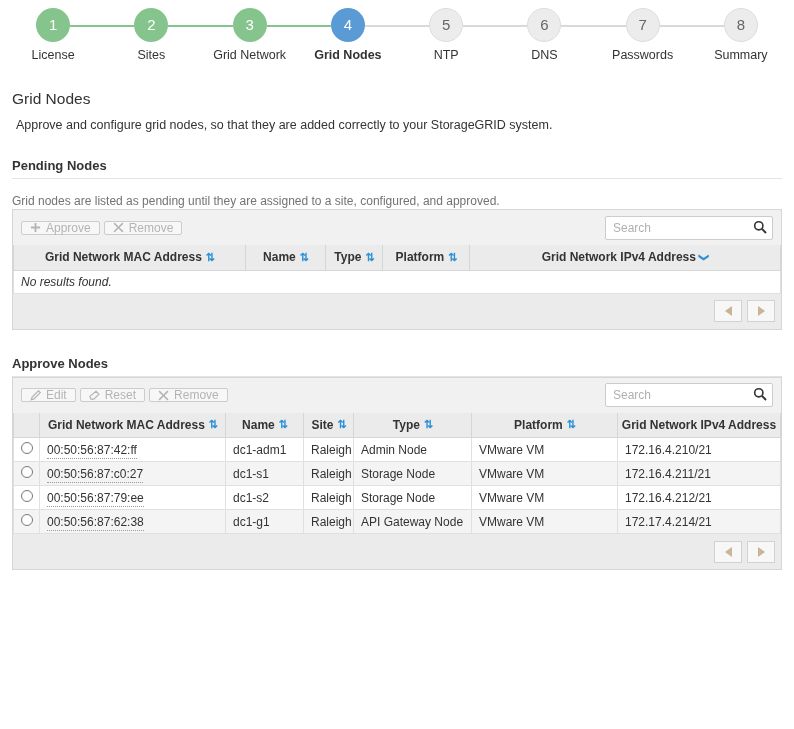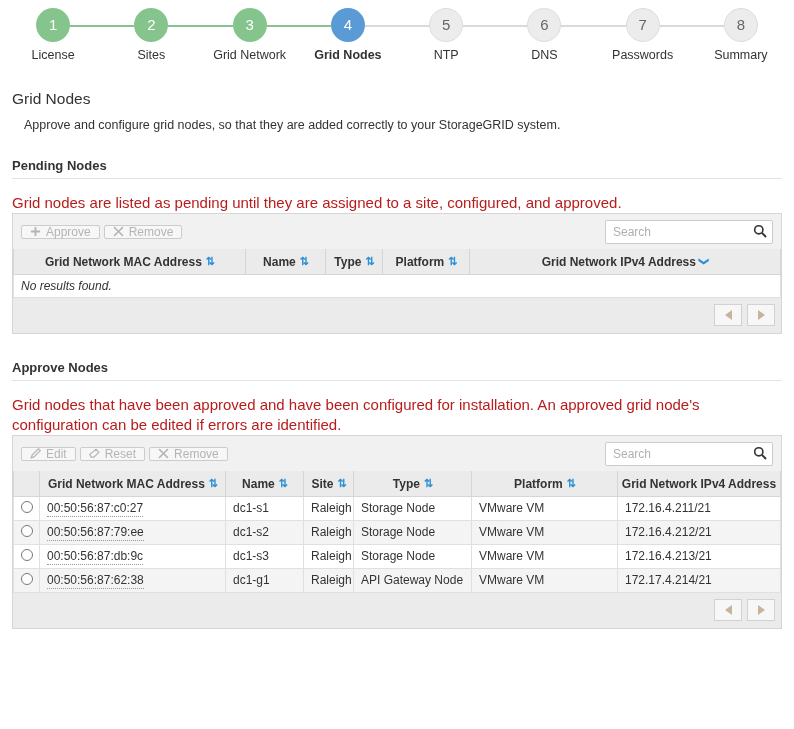--- a/index.html
+++ b/index.html
@@ -44,28 +44,28 @@
   .step.green-l .line-l { background: #85c48c; }
   .step.green-r .line-r { background: #85c48c; }
   .step:first-child .line-l { display: none; }
   .step:last-child .line-r { display: none; }
 
   
   h1.page-title {
     font-size: 15.5px; font-weight: normal; color: #333333;
     margin: 22px 0 0 0; padding: 0;
   }
-  p.page-desc { font-size: 12.5px; margin: 10px 0 0 12px; color: #333333; }
+  p.page-desc { font-size: 12.5px; margin: 10px 0 0 4px; color: #333333; }
 
   h2.section-title {
     font-size: 13px; font-weight: bold; color: #333333;
     margin: 26px 0 0 0; padding: 0 0 5px 0;
     border-bottom: 1px solid #e3e3e3;
   }
-  p.section-desc { font-size: 15px; margin: 14px 0 0 0; color: #b91c1c; line-height: 1.35; }
+  p.section-desc { font-size: 12px; margin: 14px 0 0 0; color: #737373; line-height: 1.35; }
   .toolbar {
     background: #f1f1f1; border: 1px solid #d6d6d6; border-bottom: none;
     padding: 7px 8px; display: flex; align-items: center; justify-content: space-between;
     height: 36px;
   }
   .btn-group { display: flex; gap: 4px; }
   .btn {
     display: inline-flex; align-items: center; gap: 5px;
     background: #f7f7f7; border: 1px solid #cccccc; border-radius: 2px;
     font-size: 12px; color: #b4b4b4; padding: 3px 8px; height: 14px;
@@ -268,21 +268,20 @@
       <span class="pbtn">
         <span class="tri tri-l"></span>
       </span>
       <span class="pbtn">
         <span class="tri tri-r"></span>
       </span>
     </div>
   </div>
 
   <h2 class="section-title">Approve Nodes</h2>
-  <p class="section-desc">Grid nodes that have been approved and have been configured for installation. An approved grid node's configuration can be edited if errors are identified.</p>
 
   <div>
     <div class="toolbar">
       <div class="btn-group">
         <button class="btn" disabled="">
           <span class="ic">
             <svg viewBox="0 0 12 12" width="11" height="11">
                 <path d="M9.2 0.8 11.2 2.8 4.3 9.7 1.3 10.7 2.3 7.7z" fill="none" stroke="#b4b4b4" stroke-width="1.3"></path>
               </svg>
           </span>
@@ -363,47 +362,47 @@
               <th>
                 <span class="hw">
                   <span>Grid Network IPv4 Address</span>
                 </span>
               </th>
             </tr>
           </thead>
         <tbody id="approved-body">
             <tr>
               <td class="radio-cell"><input type="radio" name="approved-node" style=""></td>
+              <td><span class="mac">00:50:56:87:42:ff</span></td>
+              <td>dc1-adm1</td>
+              <td>Raleigh</td>
+              <td>Admin Node</td>
+              <td>VMware VM</td>
+              <td>172.16.4.210/21</td>
+            </tr>
+            <tr>
+              <td class="radio-cell"><input type="radio" name="approved-node" style=""></td>
               <td><span class="mac">00:50:56:87:c0:27</span></td>
               <td>dc1-s1</td>
               <td>Raleigh</td>
               <td>Storage Node</td>
               <td>VMware VM</td>
               <td>172.16.4.211/21</td>
             </tr>
             <tr>
               <td class="radio-cell"><input type="radio" name="approved-node" style=""></td>
               <td><span class="mac">00:50:56:87:79:ee</span></td>
               <td>dc1-s2</td>
               <td>Raleigh</td>
               <td>Storage Node</td>
               <td>VMware VM</td>
               <td>172.16.4.212/21</td>
             </tr>
             <tr>
               <td class="radio-cell"><input type="radio" name="approved-node" style=""></td>
-              <td><span class="mac">00:50:56:87:db:9c</span></td>
-              <td>dc1-s3</td>
-              <td>Raleigh</td>
-              <td>Storage Node</td>
-              <td>VMware VM</td>
-              <td>172.16.4.213/21</td>
-            </tr>
-            <tr>
-              <td class="radio-cell"><input type="radio" name="approved-node" style=""></td>
               <td><span class="mac">00:50:56:87:62:38</span></td>
               <td>dc1-g1</td>
               <td>Raleigh</td>
               <td>API Gateway Node</td>
               <td>VMware VM</td>
               <td>172.17.4.214/21</td>
             </tr>
           </tbody>
       </table>
     </div>

